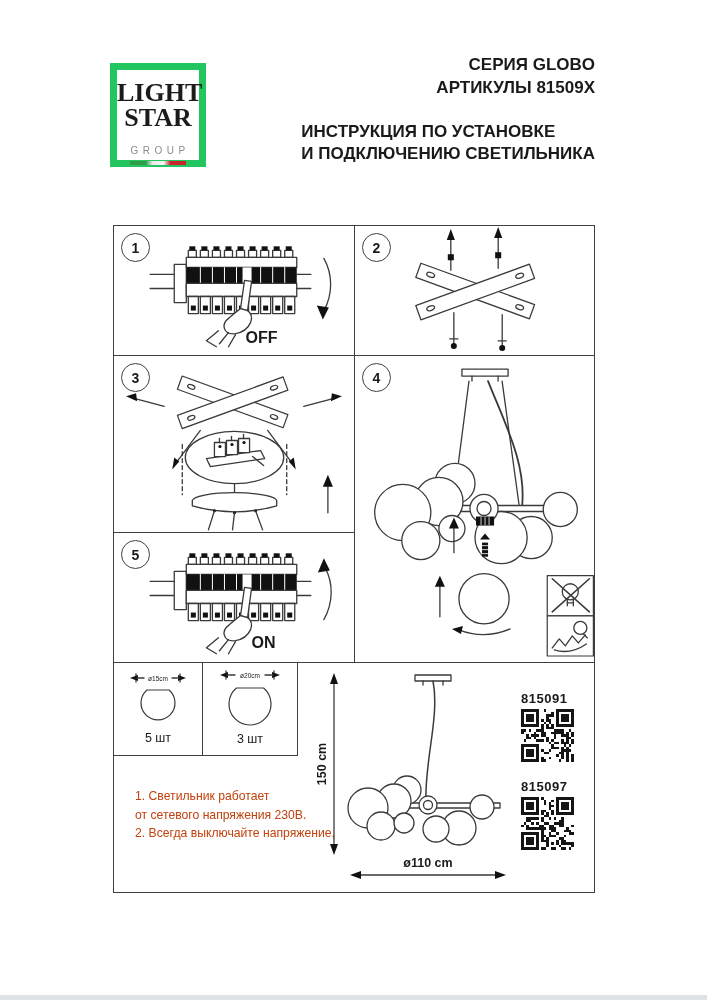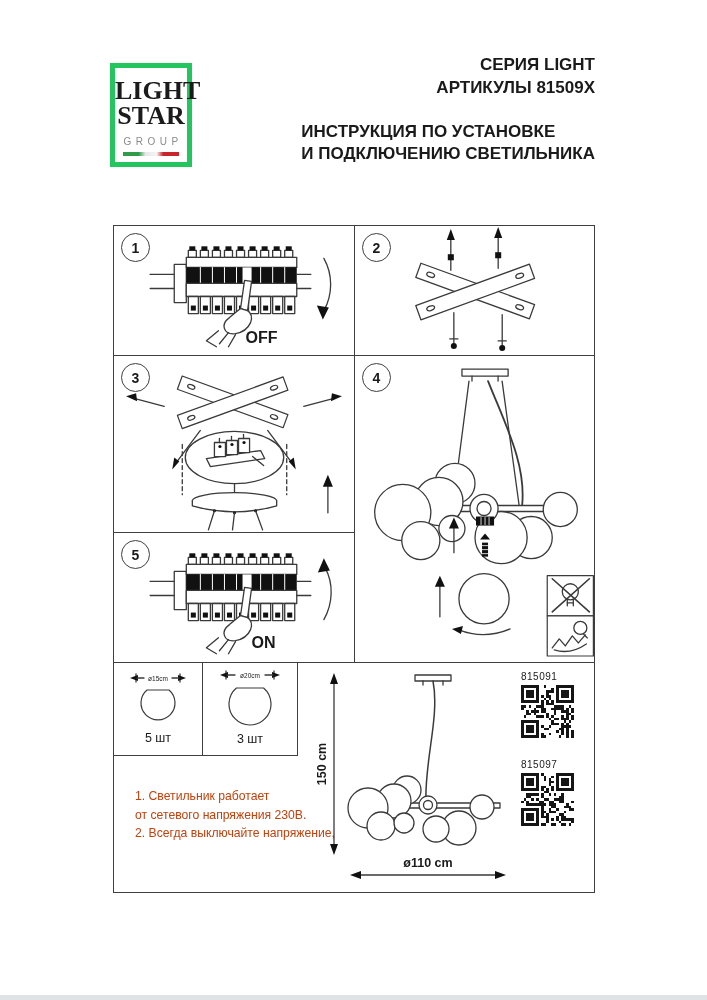--- a/index.html
+++ b/index.html
@@ -1,24 +1,24 @@
 <!DOCTYPE html>
 <html><head>
 <meta charset="utf-8">
 <style>
   html,body{margin:0;padding:0;background:#fff;}
   #sheet{position:relative;width:707px;height:1000px;background:#ffffff;overflow:hidden;
          font-family:"Liberation Sans",sans-serif;color:#1a1a1a;}
   
-  .logo-box{position:absolute;left:110px;top:63px;width:82px;height:104px;
-            border:5px solid #22c55e;box-sizing:border-box;text-align:center;}
+  .logo-box{position:absolute;left:110px;top:63px;width:96px;height:104px;
+            border:7px solid #22c55e;box-sizing:border-box;text-align:center;}
   .logo-word{font-family:"Liberation Serif",serif;font-weight:700;font-size:26px;
              line-height:25px;letter-spacing:0px;color:#1b1b1b;}
   .logo-word.first{margin-top:10px;}
-  .logo-group{font-size:10px;letter-spacing:4.5px;color:#8b8b8b;margin-top:8px;margin-left:4px;}
+  .logo-group{font-size:10px;letter-spacing:4.5px;color:#8b8b8b;margin-top:15px;margin-left:4px;}
   .logo-flag{width:56px;height:4px;margin:5px auto 0;
              background:linear-gradient(90deg,#2f9c49 0%,#2f9c49 28%,#e8e8e8 40%,#f4f4f4 60%,#c9252c 72%,#c9252c 100%);}
   .hdr-right{position:absolute;right:112px;top:53px;text-align:right;
              font-weight:700;font-size:17px;line-height:23px;}
   .hdr-title{position:absolute;right:112px;top:121px;text-align:left;
              font-weight:700;font-size:17px;line-height:22px;}
   
   #itable{position:absolute;left:113px;top:225px;width:482px;height:668px;
           border:1.6px solid #3f3f3f;box-sizing:border-box;}
   .cell{position:absolute;box-sizing:border-box;background:#fff;}
@@ -28,21 +28,21 @@
          border-radius:50%;display:flex;align-items:center;justify-content:center;
          font-weight:700;font-size:14px;background:#fff;z-index:3;}
   .cell svg.illus{position:absolute;left:0;top:0;width:100%;height:100%;}
   svg .sk{stroke:#3a3a3a;stroke-width:1.3;fill:none;stroke-linecap:round;stroke-linejoin:round;}
   svg text{font-family:"Liberation Sans",sans-serif;fill:#1a1a1a;}
   
   .partbox{position:absolute;top:0;display:flex;flex-direction:column;align-items:center;background:#fff;box-sizing:border-box;}
   .part-qty{font-size:12.5px;margin-top:2px;}
   .notes{position:absolute;left:21px;top:124px;font-size:12.2px;line-height:18.5px;color:#c2410c;}
   .qr-item{position:absolute;left:407px;width:62px;}
-  .qr-label{font-weight:400;font-size:10px;letter-spacing:.5px;margin-bottom:3px;}
+  .qr-label{font-weight:700;font-size:13px;letter-spacing:.5px;margin-bottom:3px;margin-top:20px;}
   .qr-box{width:53px;height:53px;}
   .page-edge{position:absolute;left:0;bottom:0;width:100%;height:5px;background:#ccd1d6;opacity:.6;}
 </style>
 </head>
 <body>
 
 <div id="sheet">
 
   <svg width="0" height="0" style="position:absolute" aria-hidden="true">
     <defs>
@@ -128,21 +128,21 @@
     </defs>
   </svg>
 
   <div class="logo-box">
     <div class="logo-word first">LIGHT</div>
     <div class="logo-word">STAR</div>
     <div class="logo-group">GROUP</div>
     <div class="logo-flag"></div>
   </div>
   <div class="hdr-right">
-    <div>СЕРИЯ LIGHT</div>
+    <div>СЕРИЯ GLOBO</div>
     <div>АРТИКУЛЫ 81509X</div>
   </div>
   <div class="hdr-title">
     <div>ИНСТРУКЦИЯ ПО УСТАНОВКЕ</div>
     <div>И ПОДКЛЮЧЕНИЮ СВЕТИЛЬНИКА</div>
   </div>
 
   <div id="itable">
 
     <div class="cell bR bB" style="left:0;top:0;width:241px;height:130px;">

